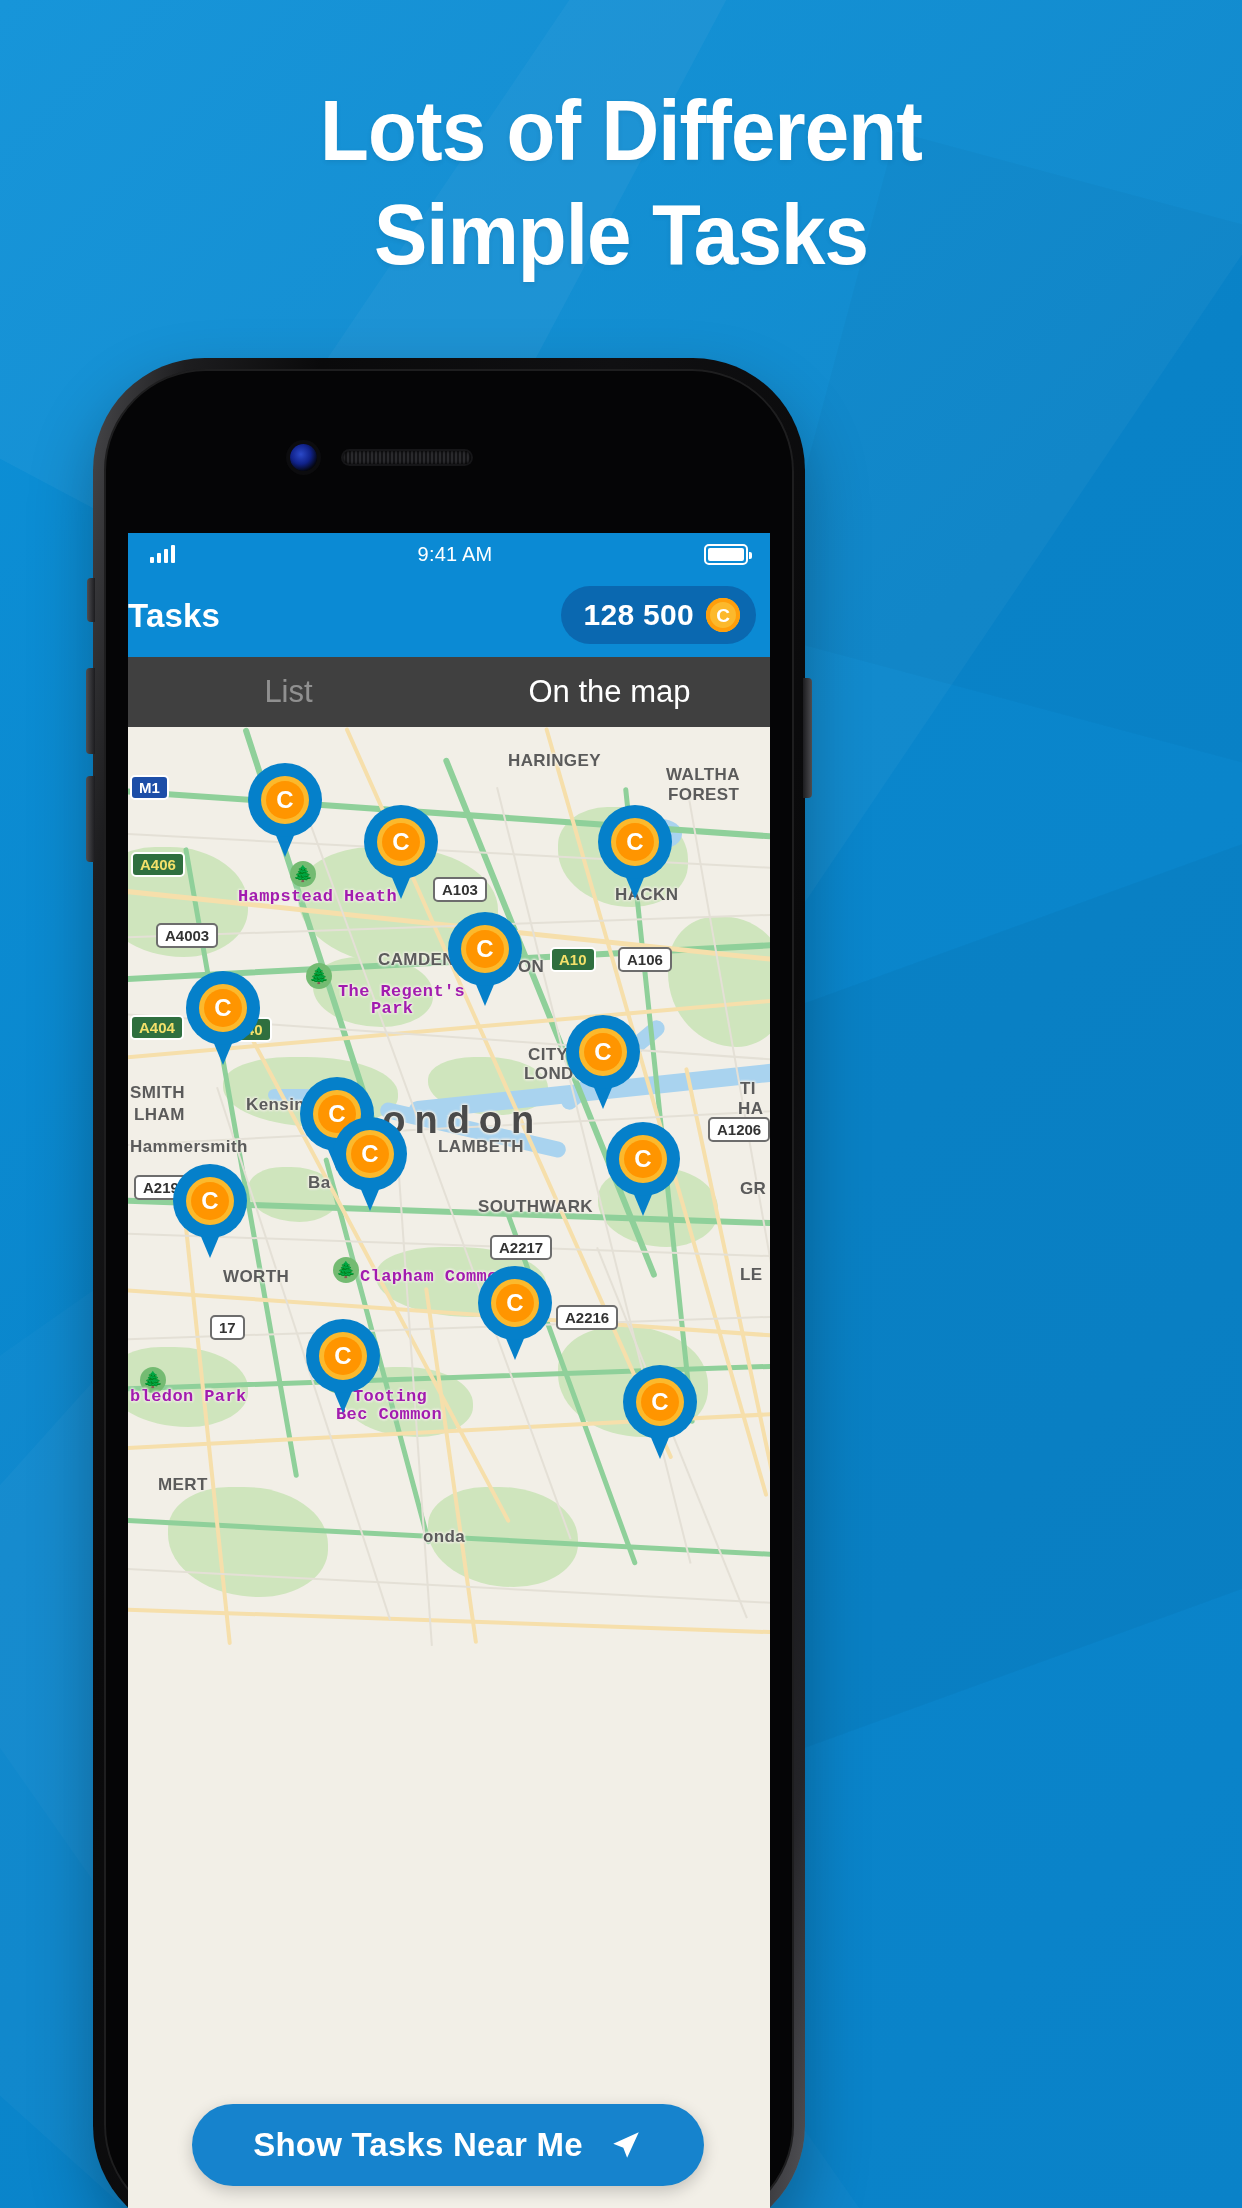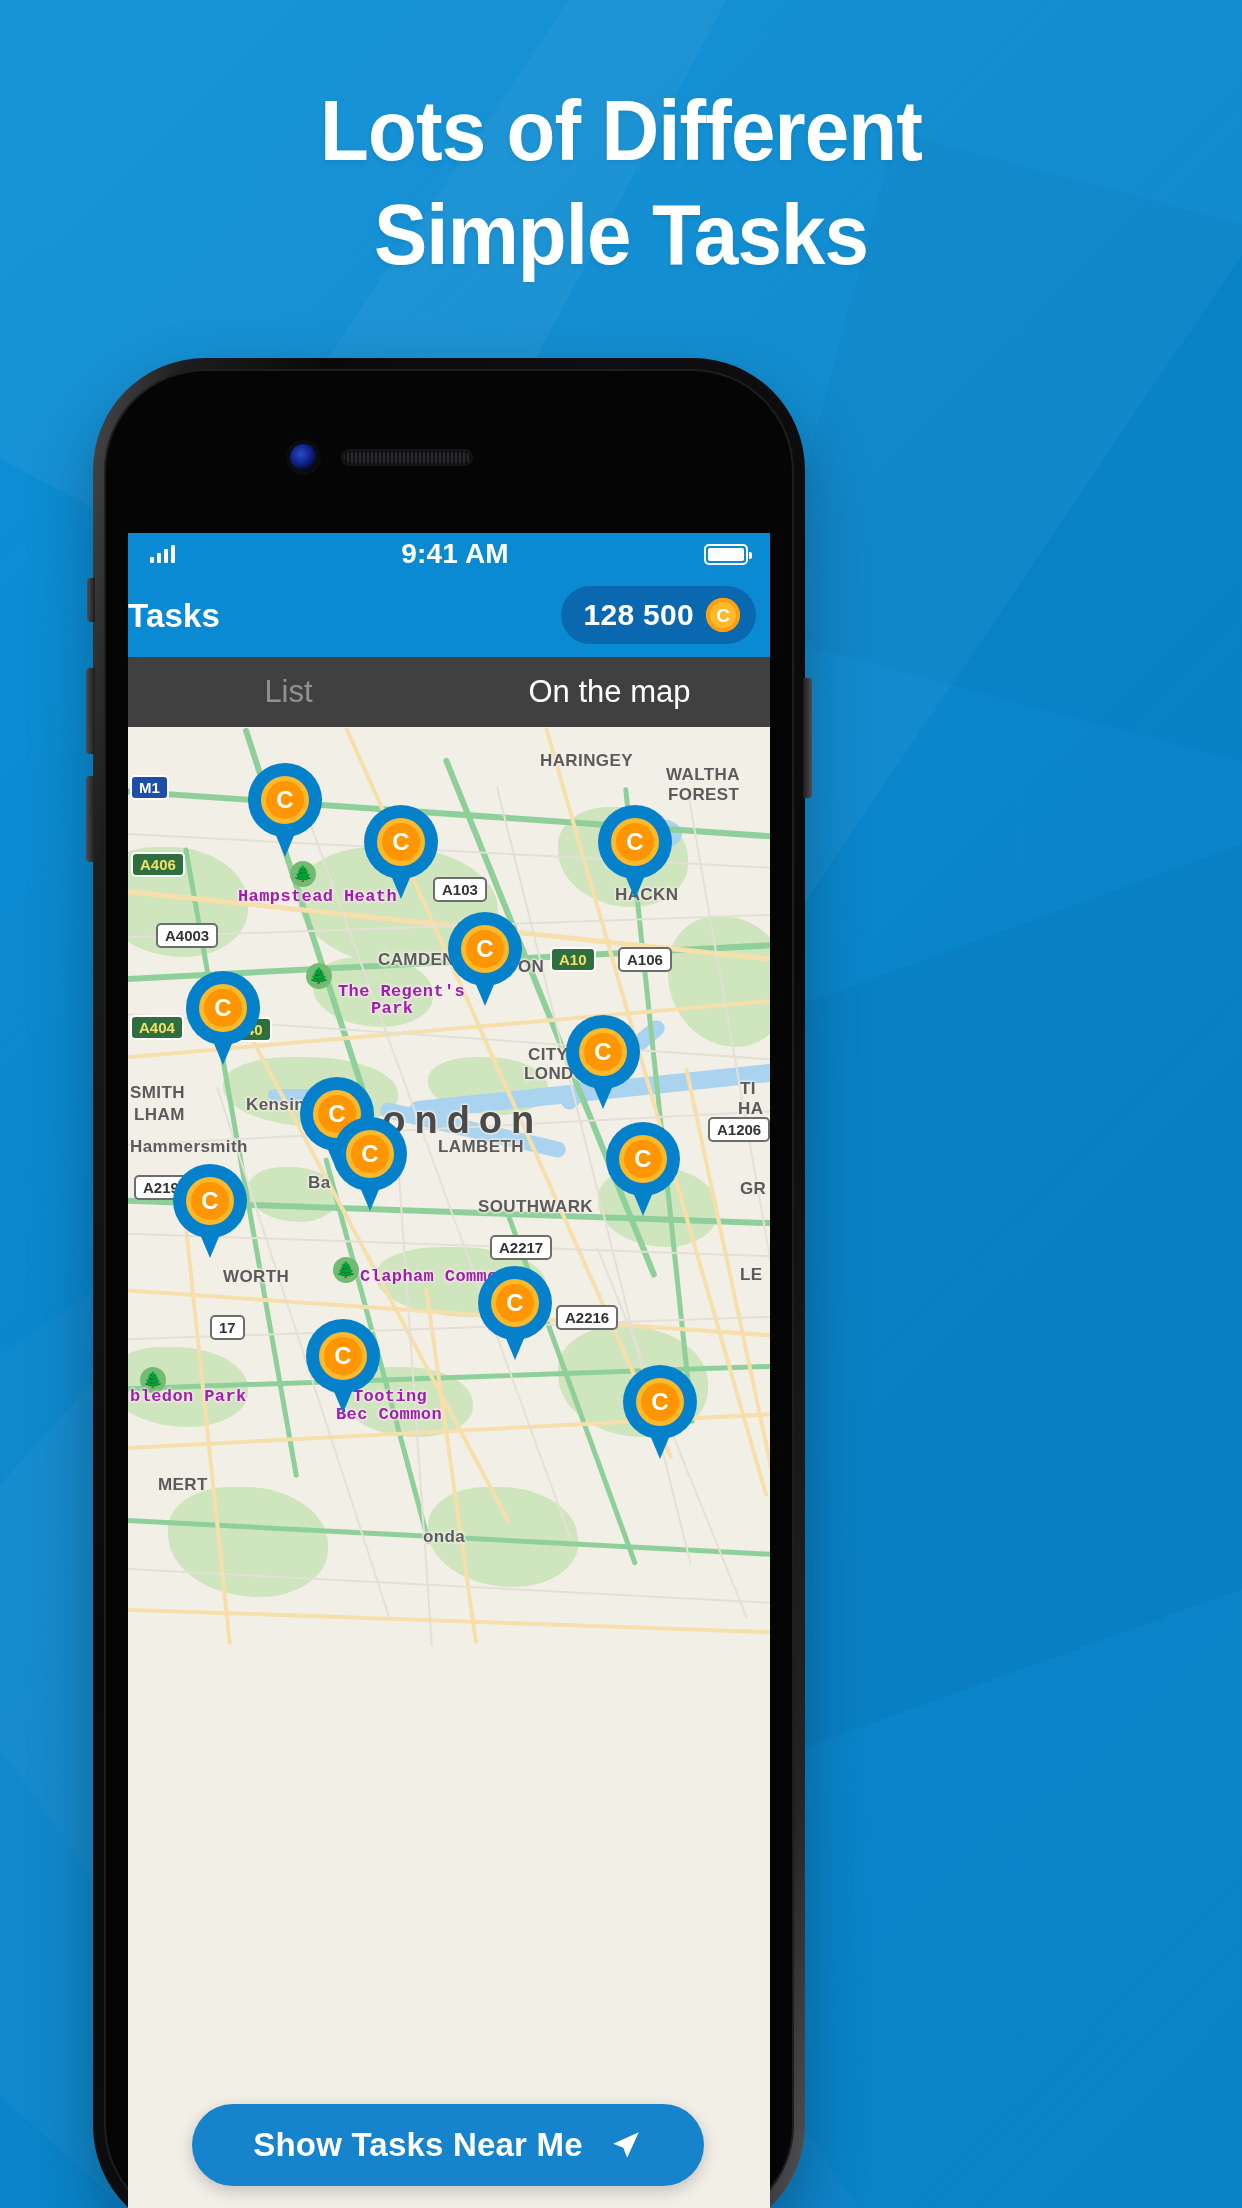--- a/index.html
+++ b/index.html
@@ -84,21 +84,21 @@
 
   
   #statusbar {
     position:relative; height:42px;
     background:#0b8ad4;
     display:flex; align-items:center;
     padding:0 22px;
   }
   #statusbar .time {
     position:absolute; left:12px; right:0; text-align:center;
-    color:#fff; font-size:28px; font-weight:700; letter-spacing:.2px;
+    color:#fff; font-size:20px; font-weight:400; letter-spacing:.2px;
   }
   .signal { display:flex; align-items:flex-end; gap:3px; height:18px; position:relative; z-index:2; }
   .signal i { width:4px; background:#fff; border-radius:1px; display:block; }
   .signal i:nth-child(1){height:6px;} .signal i:nth-child(2){height:10px;}
   .signal i:nth-child(3){height:14px;} .signal i:nth-child(4){height:18px;}
   .battery {
     margin-left:auto; position:relative; z-index:2;
     width:44px; height:21px; border:2px solid #fff; border-radius:5px; padding:2px;
   }
   .battery::after {
@@ -326,21 +326,21 @@
       <div class="roadW" style="left:270px;top:420px;width:500px;height:2px;transform:rotate(86deg);"></div>
       <div class="roadW" style="left:470px;top:520px;width:400px;height:2px;transform:rotate(68deg);"></div>
 
       <div class="parkicon" style="left:162px;top:134px;">🌲</div>
       <div class="parkicon" style="left:178px;top:236px;">🌲</div>
       <div class="parkicon" style="left:205px;top:530px;">🌲</div>
       <div class="parkicon" style="left:12px;top:640px;">🌲</div>
       <div class="parkicon" style="left:196px;top:640px;">🌲</div>
 
       <div id="labels">
-          <div class="maplabel" style="left: 380px; top: 24px; margin-left: 32px;">HARINGEY</div>
+          <div class="maplabel" style="left: 380px; top: 24px;">HARINGEY</div>
           <div class="maplabel" style="left: 538px; top: 38px;">WALTHA</div>
           <div class="maplabel" style="left: 540px; top: 58px;">FOREST</div>
           <div class="maplabel park" style="left: 110px; top: 160px;">Hampstead Heath</div>
           <div class="maplabel" style="left: 250px; top: 223px;">CAMDEN</div>
           <div class="maplabel" style="left: 487px; top: 158px;">HACKN</div>
           <div class="maplabel park" style="left: 210px; top: 255px;">The Regent's</div>
           <div class="maplabel park" style="left: 243px; top: 272px;">Park</div>
           <div class="maplabel" style="left: 390px; top: 230px;">ON</div>
           <div class="maplabel" style="left: 400px; top: 318px;">CITY OF</div>
           <div class="maplabel" style="left: 396px; top: 337px;">LONDON</div>

